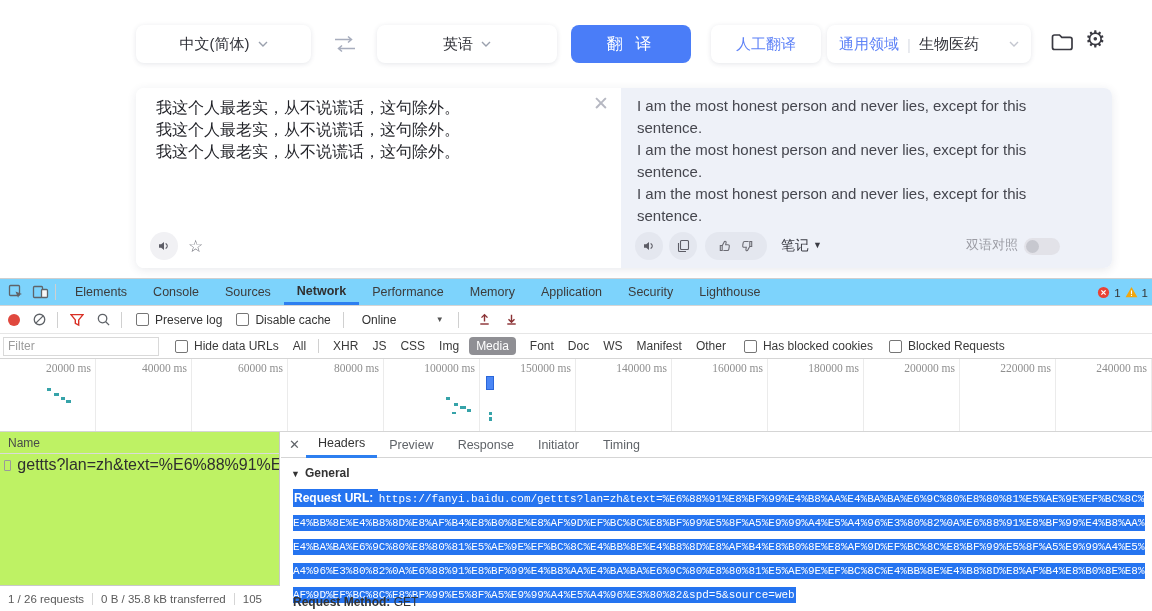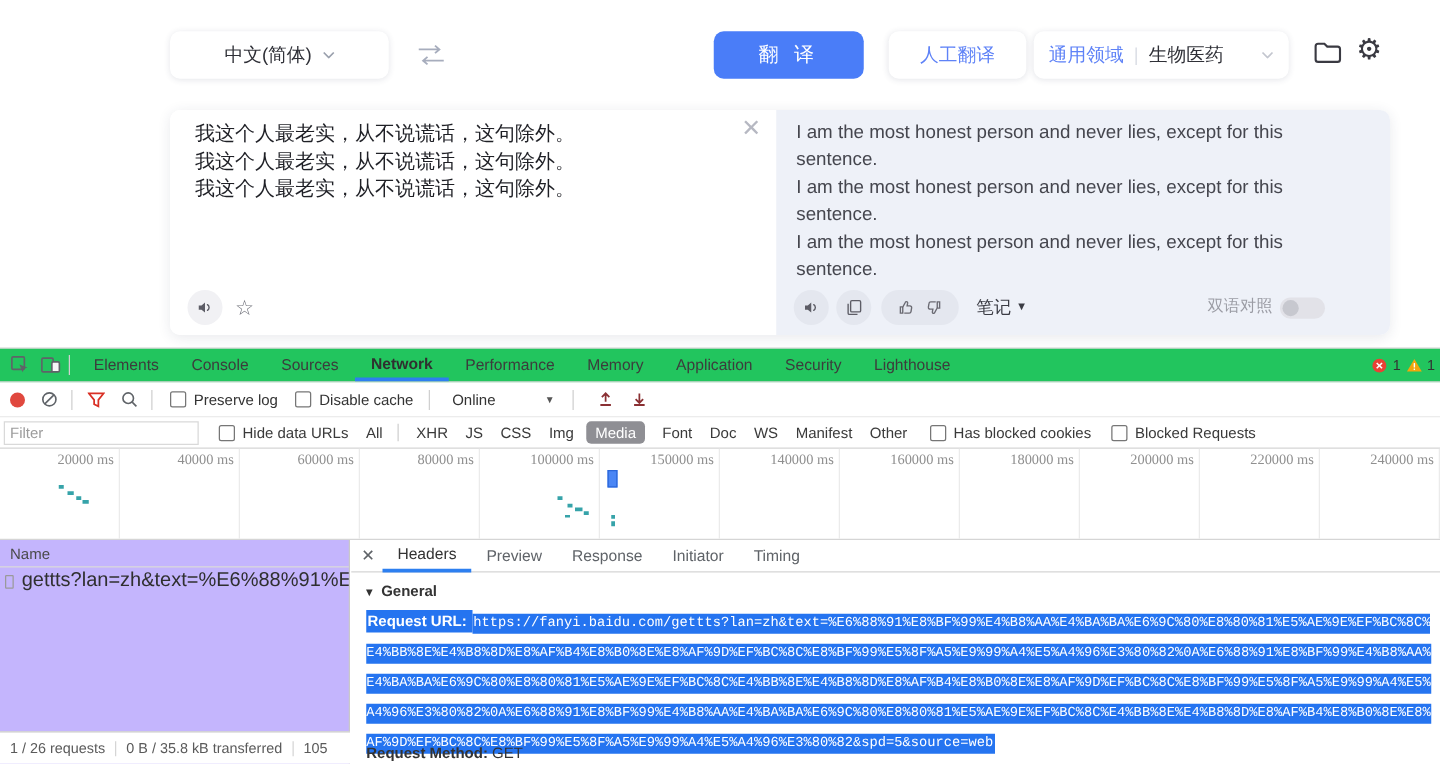--- a/index.html
+++ b/index.html
@@ -37,21 +37,21 @@
             background:#e4e7ef; display:flex; align-items:center; justify-content:center; gap:8px; }
   .notes { position:absolute; left:160px; bottom:13px; font-size:14px; color:#3b3c44; cursor:pointer; }
   .notes .caret { display:inline-block; font-size:9px; color:#3b3c44; vertical-align:2px; }
   .bilingual { position:absolute; right:94px; bottom:14px; font-size:13px; color:#9b9ca4; }
   .toggle { position:absolute; right:52px; bottom:13px; width:36px; height:17px; border-radius:9px;
             background:#e2e2e8; cursor:pointer; }
   .toggle .knob { position:absolute; left:2px; top:2px; width:13px; height:13px; border-radius:50%; background:#c7c8cf; }
 
   
   .devtools { position:absolute; left:0; top:278px; width:1152px; height:333px; background:#fff; border-top:1px solid #cfcfcf; }
-  .dt-tabbar { position:absolute; left:0; top:0; width:100%; height:27px; background:#22c55e; border-bottom:1px solid #d5d5d5; display:flex; align-items:center; }
+  .dt-tabbar { position:absolute; left:0; top:0; width:100%; height:27px; background:#7dd3fc; border-bottom:1px solid #d5d5d5; display:flex; align-items:center; }
   .dt-tabbar .ico { margin-left:8px; cursor:pointer; display:flex; }
   .vsep { width:1px; height:16px; background:#d0d0d0; margin:0 6px; }
   .dt-tab { padding:0 13px; height:26px; display:flex; align-items:center; font-size:12.5px; color:#3c3c3c; cursor:pointer; }
   .dt-tab.active { border-bottom:3px solid #2d7ff0; font-weight:bold; color:#303030; }
   .badges { position:absolute; right:4px; top:0; height:27px; display:flex; align-items:center; gap:4px; font-size:11.5px; color:#333; }
 
   .net-toolbar { position:absolute; left:0; top:27px; width:100%; height:28px; background:#fff; border-bottom:1px solid #e6e6e6; display:flex; align-items:center; font-size:12px; color:#333; }
   .net-toolbar > * { flex:none; }
   .dot-record { width:12px; height:12px; border-radius:50%; background:#e0483e; margin-left:8px; cursor:pointer; }
   .tico { margin-left:12px; cursor:pointer; display:flex; }
@@ -65,21 +65,21 @@
   .filter-input::placeholder { color:#9c9c9c; }
   .ftype { margin-left:14px; cursor:pointer; }
   .ftype.active { background:#8f8f94; color:#fff; border-radius:4px; padding:2px 7px; margin-left:10px; }
   .fsep { width:1px; height:14px; background:#d0d0d0; margin-left:12px; }
 
   .timeline { position:absolute; left:0; top:80px; width:100%; height:73px; border-bottom:1px solid #d5d5d5; display:flex; }
   .tl-col { flex:1; border-right:1px solid #ebebeb; font-size:11.5px; color:#8f8f8f; text-align:right; padding:3px 4px 0 0;font-family:Liberation Serif, serif; }
   .wdot { position:absolute; background:#36a3a9; }
   .selmark { position:absolute; left:486px; top:17px; width:8px; height:14px; background:#4a86f5; border:1px solid #2a66d9; cursor:pointer; }
 
-  .req-panel { position:absolute; left:0; top:153px; width:280px; bottom:0; background:#c4b5fd; border-right:1px solid #c9c9c9;text-align:center; }
+  .req-panel { position:absolute; left:0; top:153px; width:280px; bottom:0; background:#bef264; border-right:1px solid #c9c9c9;text-align:center; }
   .req-head { height:22px; border-bottom:1px solid #dadada; font-size:12px; color:#4a4a4a; display:flex; align-items:center; padding-left:8px; }
   .req-row { height:22px; display:flex; align-items:center; font-size:16px; color:#2f2f2f; cursor:pointer; }
   .file-ico { width:9px; height:11px; border:1px solid #9a9a9a; border-radius:1px; margin:0 6px 0 4px; }
   .req-name { white-space:nowrap; overflow:hidden; }
   .statusbar { position:absolute; left:0; bottom:0; width:280px; height:26px; border-top:1px solid #c9c9c9; background:#fff; display:flex; align-items:center; font-size:11.5px; color:#5a5a5a; }
   .statusbar span { padding:0 8px; white-space:nowrap; }
   .statusbar span + span { border-left:1px solid #d5d5d5; }
 
   .det-panel { position:absolute; left:281px; top:153px; right:0; bottom:0; background:#fff; }
   .det-tabs { height:26px; border-bottom:1px solid #d5d5d5; display:flex; align-items:center; }
@@ -107,20 +107,26 @@
       </svg>
   </div>
 
   <span class="swap">
     <svg width="28" height="22">
         <path d="M4 6.5h16M17 3.5l3.5 3L17 9.5" stroke="#a7adbd" fill="none" stroke-width="1.5"></path>
         <path d="M24 15.5H8M11 12.5l-3.5 3 3.5 3" stroke="#a7adbd" fill="none" stroke-width="1.5"></path>
       </svg>
   </span>
 
+  <div class="pillbtn lang-tgt">
+    <span>英语</span>
+    <svg width="10" height="6">
+        <path d="M1 1l4 4 4-4" stroke="#9aa0ad" fill="none" stroke-width="1.4"></path>
+      </svg>
+  </div>
 
   <div class="pillbtn btn-translate">翻 译</div>
   <div class="pillbtn btn-human">人工翻译</div>
 
   <div class="pillbtn domain">
     <span class="blue">通用领域</span>
     <span class="sep">|</span>
     <span>生物医药</span>
     <svg width="10" height="6" style="margin-left:auto">
         <path d="M1 1l4 4 4-4" stroke="#c3c6cf" fill="none" stroke-width="1.4"></path>

